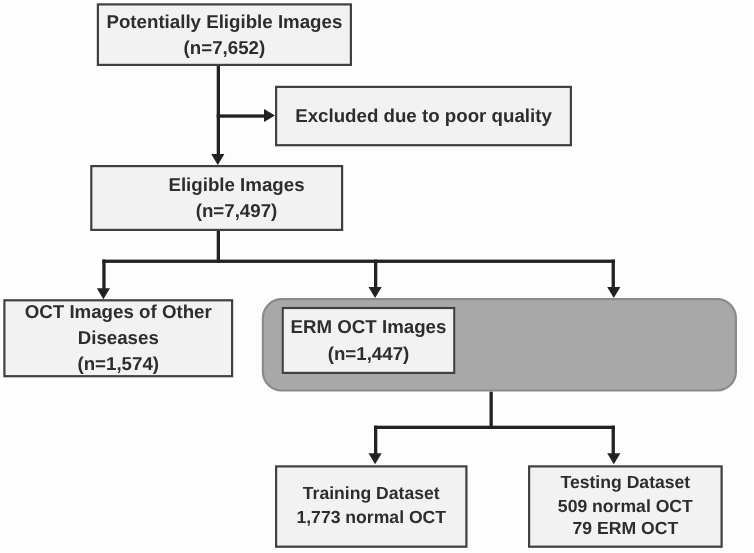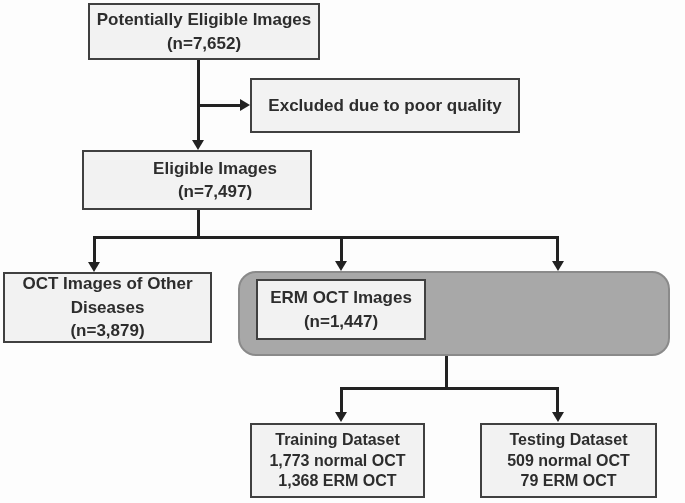--- a/index.html
+++ b/index.html
@@ -115,33 +115,32 @@
     <div class="title">Excluded due to poor quality</div>
   </div>
 
   <div class="node" style="left:82px; top:150px; width:230px; height:60px;padding-left:36px;">
     <div class="title">Eligible Images</div>
     <div class="count">(n=7,497)</div>
   </div>
 
   <div class="node" style="left:3px; top:272px; width:209px; height:71px;">
     <div class="title">OCT Images of Other Diseases</div>
-    <div class="count">(n=3,879)</div>
+    <div class="count">(n=1,574)</div>
   </div>
 
-  <div class="node" style="left:256px; top:279px; width:170px; height:61px;">
+  <div class="node" style="left:256px; top:279px; width:158px; height:61px;">
     <div class="title">ERM OCT Images</div>
     <div class="count">(n=1,447)</div>
   </div>
 
 
   <div class="node small" style="left:250px; top:423px; width:175px; height:75px;">
     <div class="title">Training Dataset</div>
     <div class="dataline">1,773 normal OCT</div>
-    <div class="dataline">1,368 ERM OCT</div>
   </div>
 
   <div class="node small" style="left:480px; top:423px; width:177px; height:75px;">
     <div class="title">Testing Dataset</div>
     <div class="dataline">509 normal OCT</div>
     <div class="dataline">79 ERM OCT</div>
   </div>
 
 </div>
 

